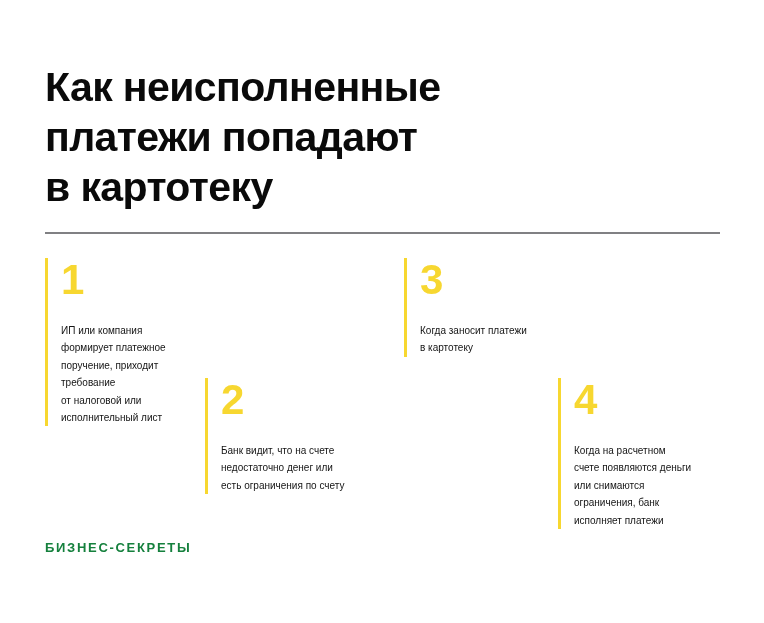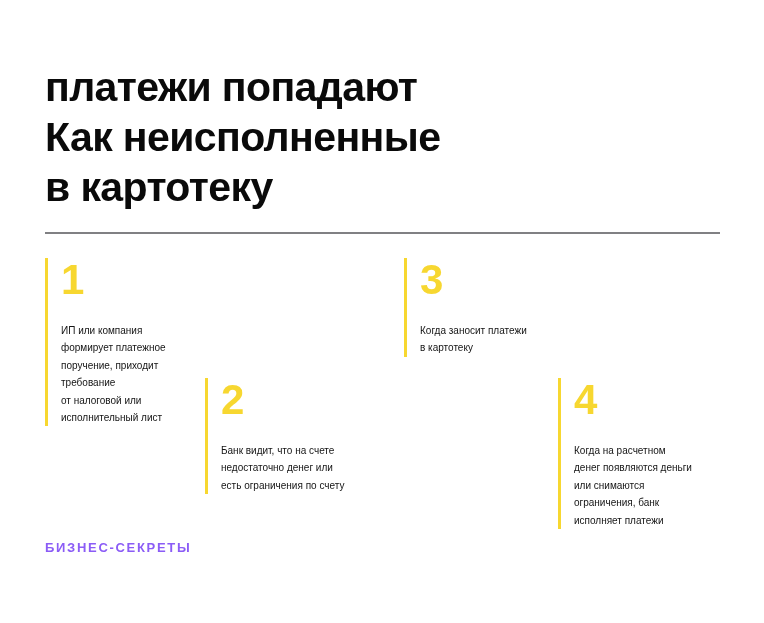--- a/index.html
+++ b/index.html
@@ -82,31 +82,31 @@
   
   .brand {
     position: absolute;
     left: 45px;
     top: 540px;
     margin: 0;
     font-size: 13px;
     line-height: 16px;
     font-weight: 700;
     letter-spacing: 1.7px;
-    color: #8b5cf6;
+    color: #15803d;
   }
 </style>
 </head>
 <body>
 
 <div class="infographic">
 
   <h1 class="title">
+    <span class="title-line">Как неисполненные</span>
     <span class="title-line">платежи попадают</span>
-    <span class="title-line">Как неисполненные</span>
     <span class="title-line">в картотеку</span>
   </h1>
 
   <div class="divider"></div>
 
   <div class="step step-1">
     <span class="step-number">1</span>
     <p class="step-text">ИП или компания
 формирует платежное
 поручение, приходит
@@ -124,21 +124,21 @@
 
   <div class="step step-3">
     <span class="step-number">3</span>
     <p class="step-text">Когда заносит платежи
 в картотеку</p>
   </div>
 
   <div class="step step-4">
     <span class="step-number">4</span>
     <p class="step-text">Когда на расчетном
-денег появляются деньги
+счете появляются деньги
 или снимаются
 ограничения, банк
 исполняет платежи</p>
   </div>
 
   <p class="brand">БИЗНЕС-СЕКРЕТЫ</p>
 
 </div>
 
 </body></html>

